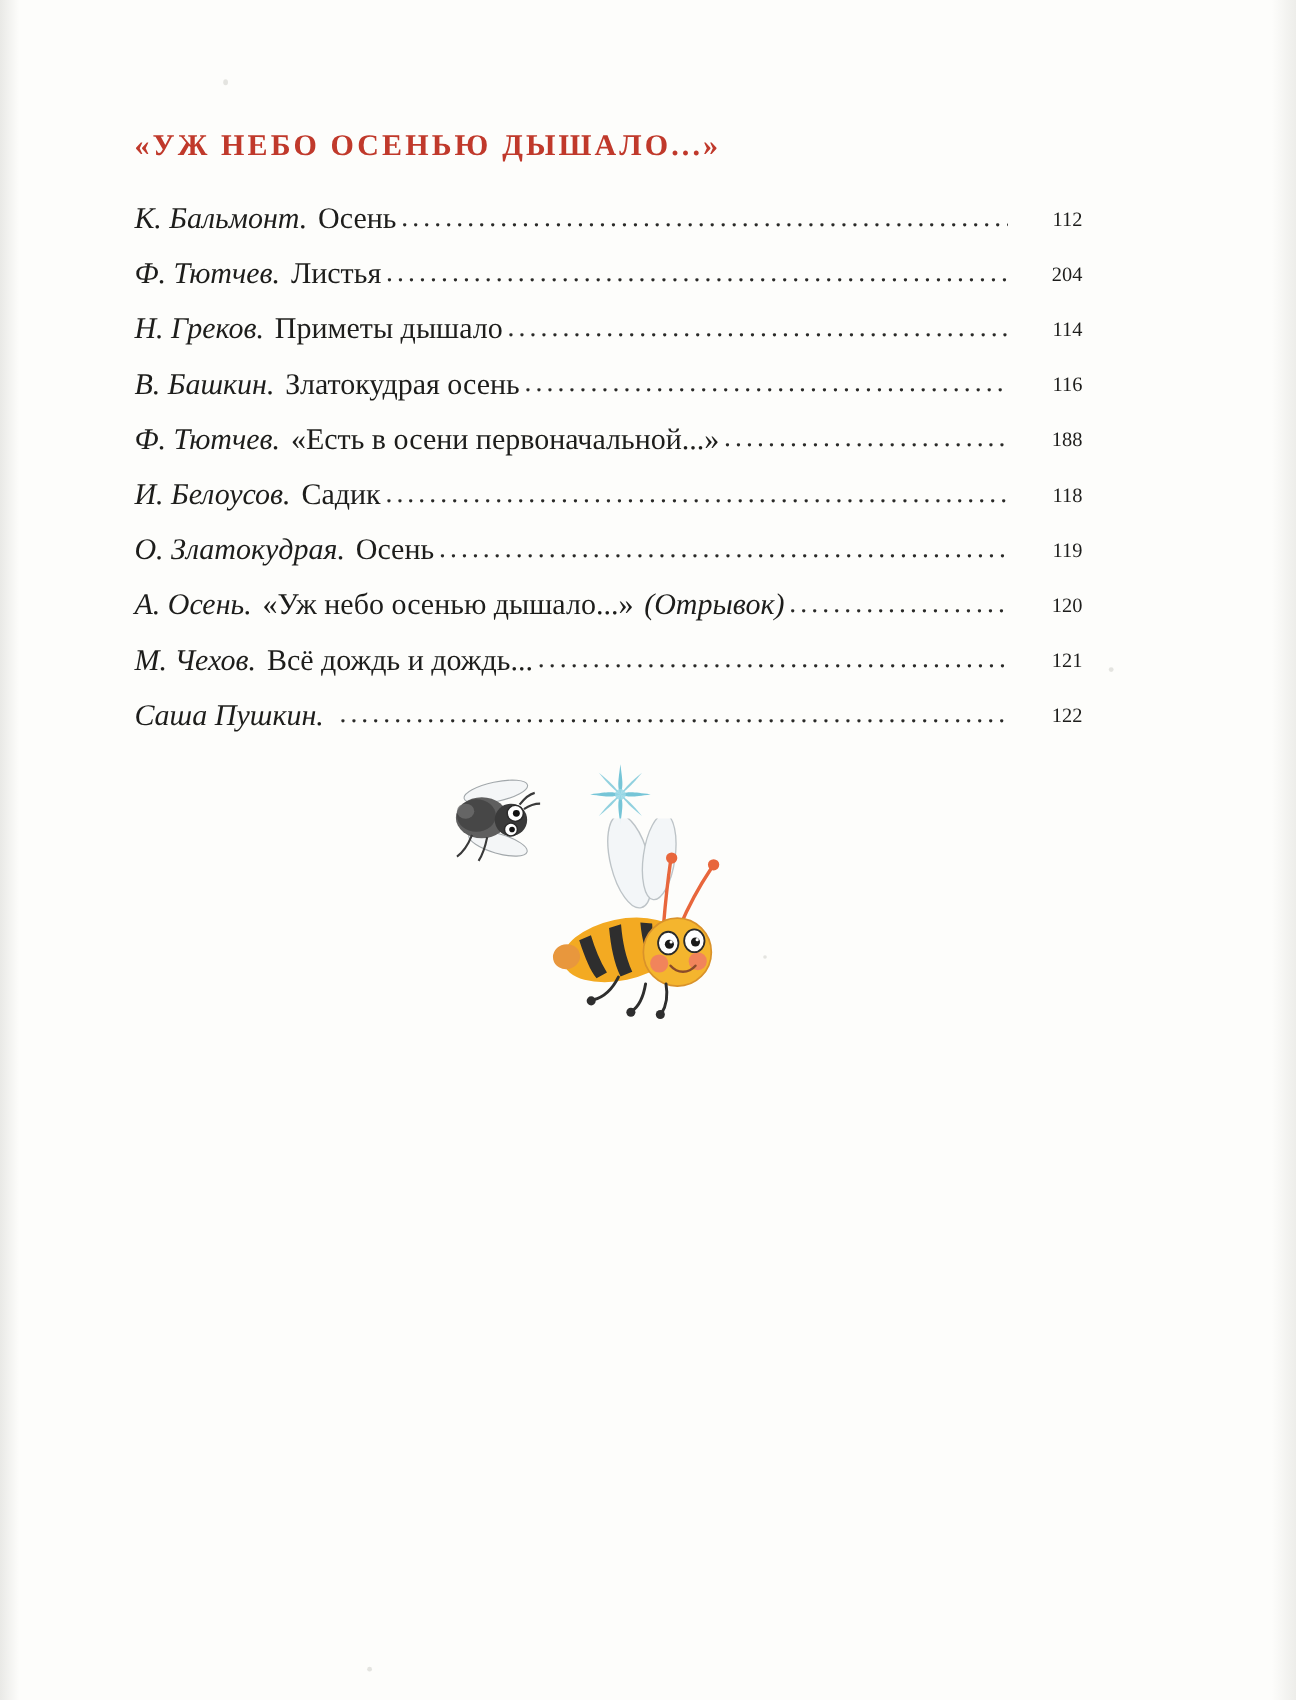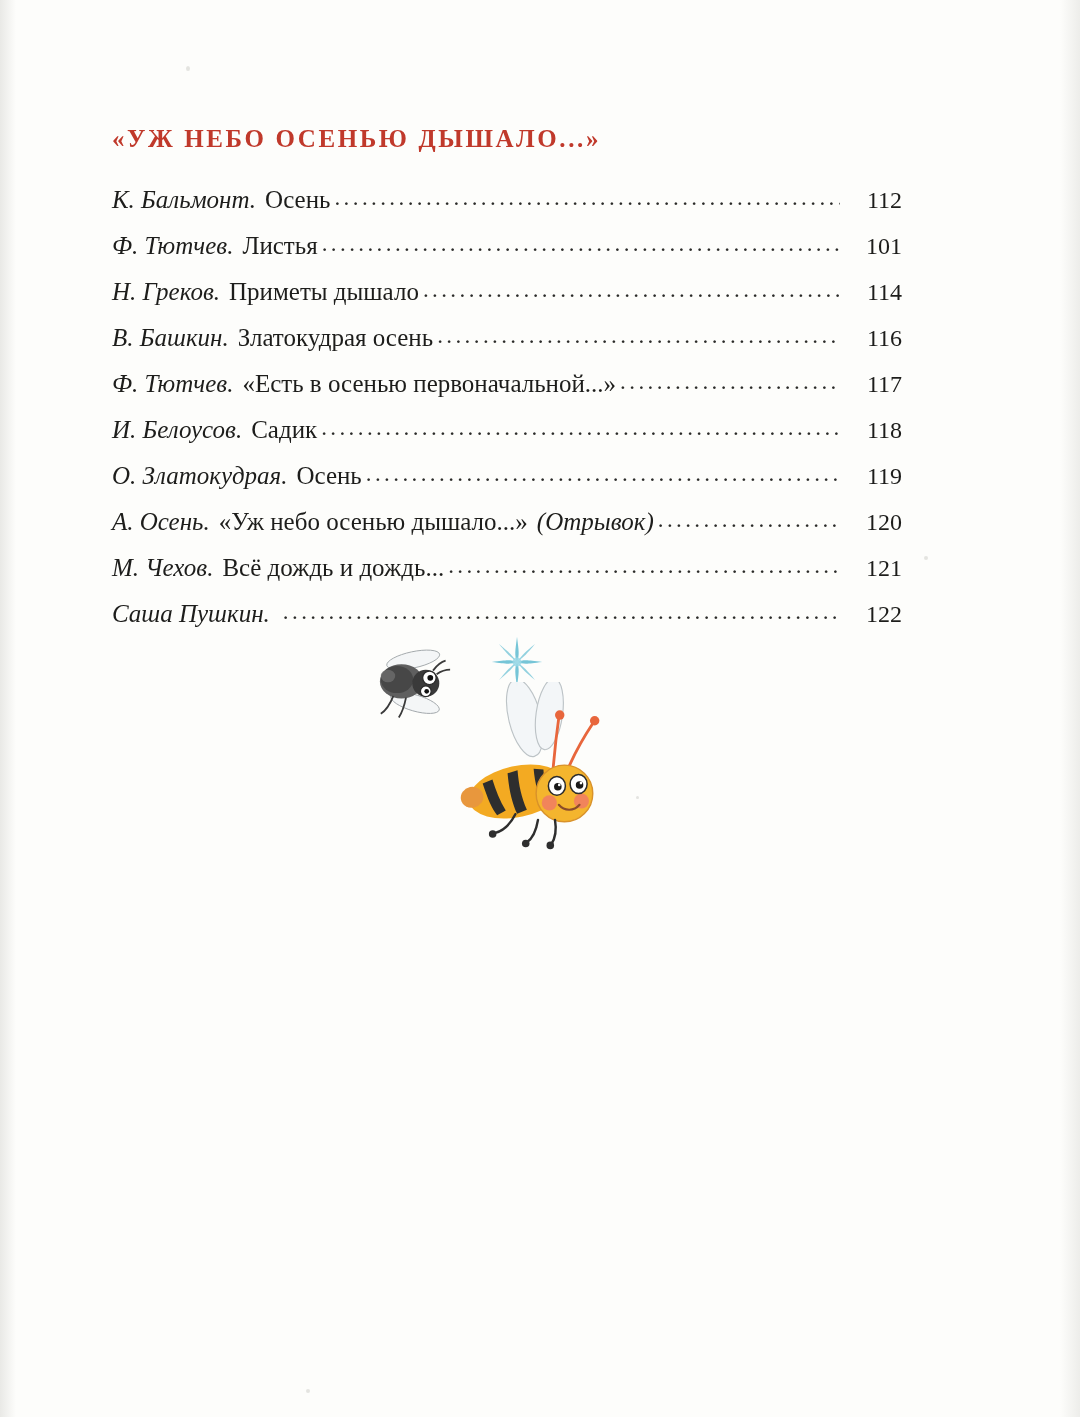--- a/index.html
+++ b/index.html
@@ -37,21 +37,20 @@
     width: 20px;
     background: linear-gradient(to left, #ededea, rgba(255,255,255,0));
     pointer-events: none;
   }
 
   .content {
     position: absolute;
     left: 112px;
     top: 108px;
     width: 790px;
-    margin-top: 17px;
   }
 
   .section-title {
     color: #c0392b;
     font-family: "Liberation Serif", serif;
     font-size: 25px;
     font-weight: 700;
     letter-spacing: 2.6px;
     margin: 0 0 34px 0;
     white-space: nowrap;
@@ -98,21 +97,21 @@
     font-size: 23px;
     color: #2a2a28;
     position: relative;
     top: -2px;
   }
 
   .toc-page {
     flex: 0 0 auto;
     min-width: 58px;
     text-align: right;
-    font-size: 24px;
+    font-size: 17px;
   }
 
   
   .illustration {
     position: absolute;
     left: 355px;
     top: 620px;
     width: 290px;
     height: 240px;
   }
@@ -169,42 +168,42 @@
         <span class="toc-author">К. Бальмонт.</span>
         <span class="toc-title">Осень</span>
         <span class="toc-dots">............................................................................................................</span>
         <span class="toc-page">112</span>
       </li>
 
       <li class="toc-item">
         <span class="toc-author">Ф. Тютчев.</span>
         <span class="toc-title">Листья</span>
         <span class="toc-dots">............................................................................................................</span>
-        <span class="toc-page">101</span>
+        <span class="toc-page">204</span>
       </li>
 
       <li class="toc-item">
         <span class="toc-author">Н. Греков.</span>
         <span class="toc-title">Приметы дышало</span>
         <span class="toc-dots">............................................................................................................</span>
         <span class="toc-page">114</span>
       </li>
 
       <li class="toc-item">
         <span class="toc-author">В. Башкин.</span>
         <span class="toc-title">Златокудрая осень</span>
         <span class="toc-dots">............................................................................................................</span>
         <span class="toc-page">116</span>
       </li>
 
       <li class="toc-item">
         <span class="toc-author">Ф. Тютчев.</span>
-        <span class="toc-title">«Есть в осенью первоначальной...»</span>
-        <span class="toc-dots">............................................................................................................</span>
-        <span class="toc-page">117</span>
+        <span class="toc-title">«Есть в осени первоначальной...»</span>
+        <span class="toc-dots">............................................................................................................</span>
+        <span class="toc-page">188</span>
       </li>
 
       <li class="toc-item">
         <span class="toc-author">И. Белоусов.</span>
         <span class="toc-title">Садик</span>
         <span class="toc-dots">............................................................................................................</span>
         <span class="toc-page">118</span>
       </li>
 
       <li class="toc-item">

